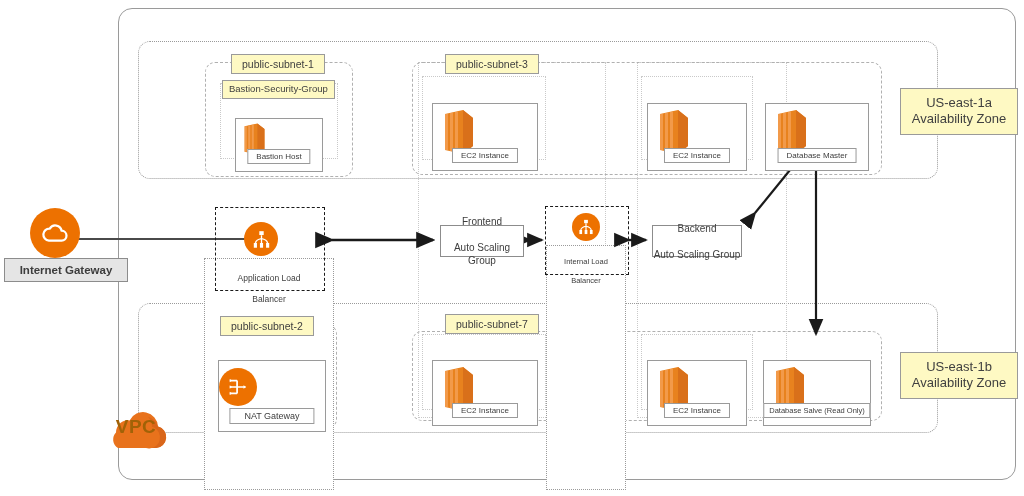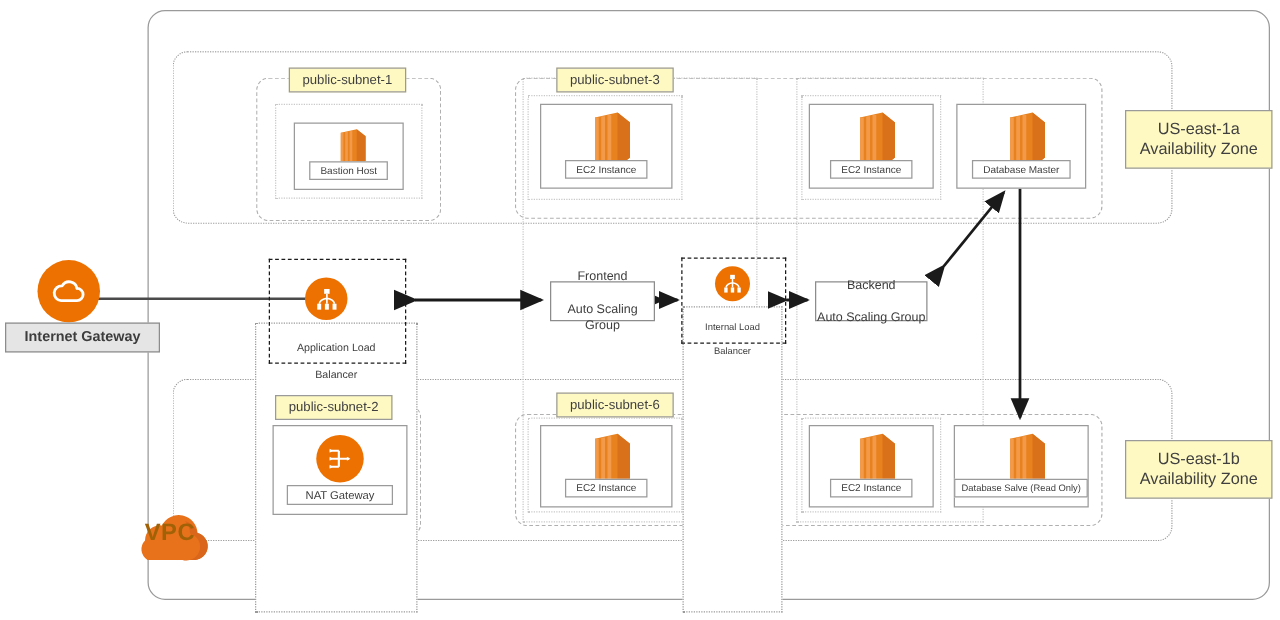--- a/index.html
+++ b/index.html
@@ -61,23 +61,24 @@
     white-space:normal;
   }
 
   
   .card{
     position:absolute;
     border:1.2px solid #9a9a9a;
     background:#ffffff;
     display:flex;
     flex-direction:column;
-    align-items:center;
+    align-items:flex-start;
     justify-content:flex-start;
     z-index:4;
+    margin-top:20px;
   }
   .card .cap{
     position:absolute;
     left:50%;
     transform:translateX(-50%);
     bottom:7px;
     border:1.1px solid #9a9a9a;
     background:#ffffff;
     font-size:8px;
     color:#3d3d3d;
@@ -184,20 +185,21 @@
     <div>Availability Zone</div>
   </div>
 
   <div class="abs tier-col" style="left:418px;top:62px;width:188px;height:356px;"></div>
   <div class="abs tier-col" style="left:637px;top:62px;width:150px;height:356px;"></div>
 
   <div class="abs subnet-frame" style="left:205px;top:62px;width:148px;height:115px;"></div>
   <div class="tag" style="left:231px;top:54px;">public-subnet-1</div>
 
   <div class="abs inner-dotted" style="left:220px;top:83px;width:118px;height:76px;"></div>
+  <div class="tag" style="left:222px;top:80px;font-size:9.5px;padding:3px 6px;">Bastion-Security-Group</div>
 
   <div class="card" style="left:235px;top:98px;width:86px;height:52px;">
     <span style="margin-top:3px;">
       <svg class="ec2-icon" viewBox="0 0 42 48" style="width:30px;height:34px;">
         <polygon points="12,6 30,2 40,10 40,38 30,46 12,42" fill="#E8821E"></polygon>
         <polygon points="30,2 40,10 40,38 30,46" fill="#D9701A"></polygon>
         <rect x="12" y="6" width="3" height="36" fill="#F29A4A"></rect>
         <rect x="17" y="5" width="3" height="38" fill="#F29A4A"></rect>
         <rect x="22" y="4" width="3" height="40" fill="#F29A4A"></rect>
       </svg>
@@ -261,21 +263,21 @@
           <polygon points="3,10.2 5.6,12 3,13.8" fill="#ffffff"></polygon>
           <polygon points="3,17.2 5.6,19 3,20.8" fill="#ffffff"></polygon>
           <polygon points="18,10.2 21,12 18,13.8" fill="#ffffff"></polygon>
         </svg>
       </span>
     </span>
     <span class="cap" style="font-size:9px;padding:2px 14px;">NAT Gateway</span>
   </div>
 
   <div class="abs subnet-frame" style="left:412px;top:331px;width:470px;height:90px;"></div>
-  <div class="tag" style="left:445px;top:314px;">public-subnet-6</div>
+  <div class="tag" style="left:445px;top:314px;">public-subnet-7</div>
 
   <div class="abs inner-dotted" style="left:422px;top:334px;width:124px;height:76px;"></div>
   <div class="card" style="left:432px;top:340px;width:104px;height:64px;">
     <span style="margin-top:4px;">
       <svg class="ec2-icon" viewBox="0 0 42 48">
         <polygon points="12,6 30,2 40,10 40,38 30,46 12,42" fill="#E8821E"></polygon>
         <polygon points="30,2 40,10 40,38 30,46" fill="#D9701A"></polygon>
         <rect x="12" y="6" width="3" height="36" fill="#F29A4A"></rect>
         <rect x="17" y="5" width="3" height="38" fill="#F29A4A"></rect>
         <rect x="22" y="4" width="3" height="40" fill="#F29A4A"></rect>

